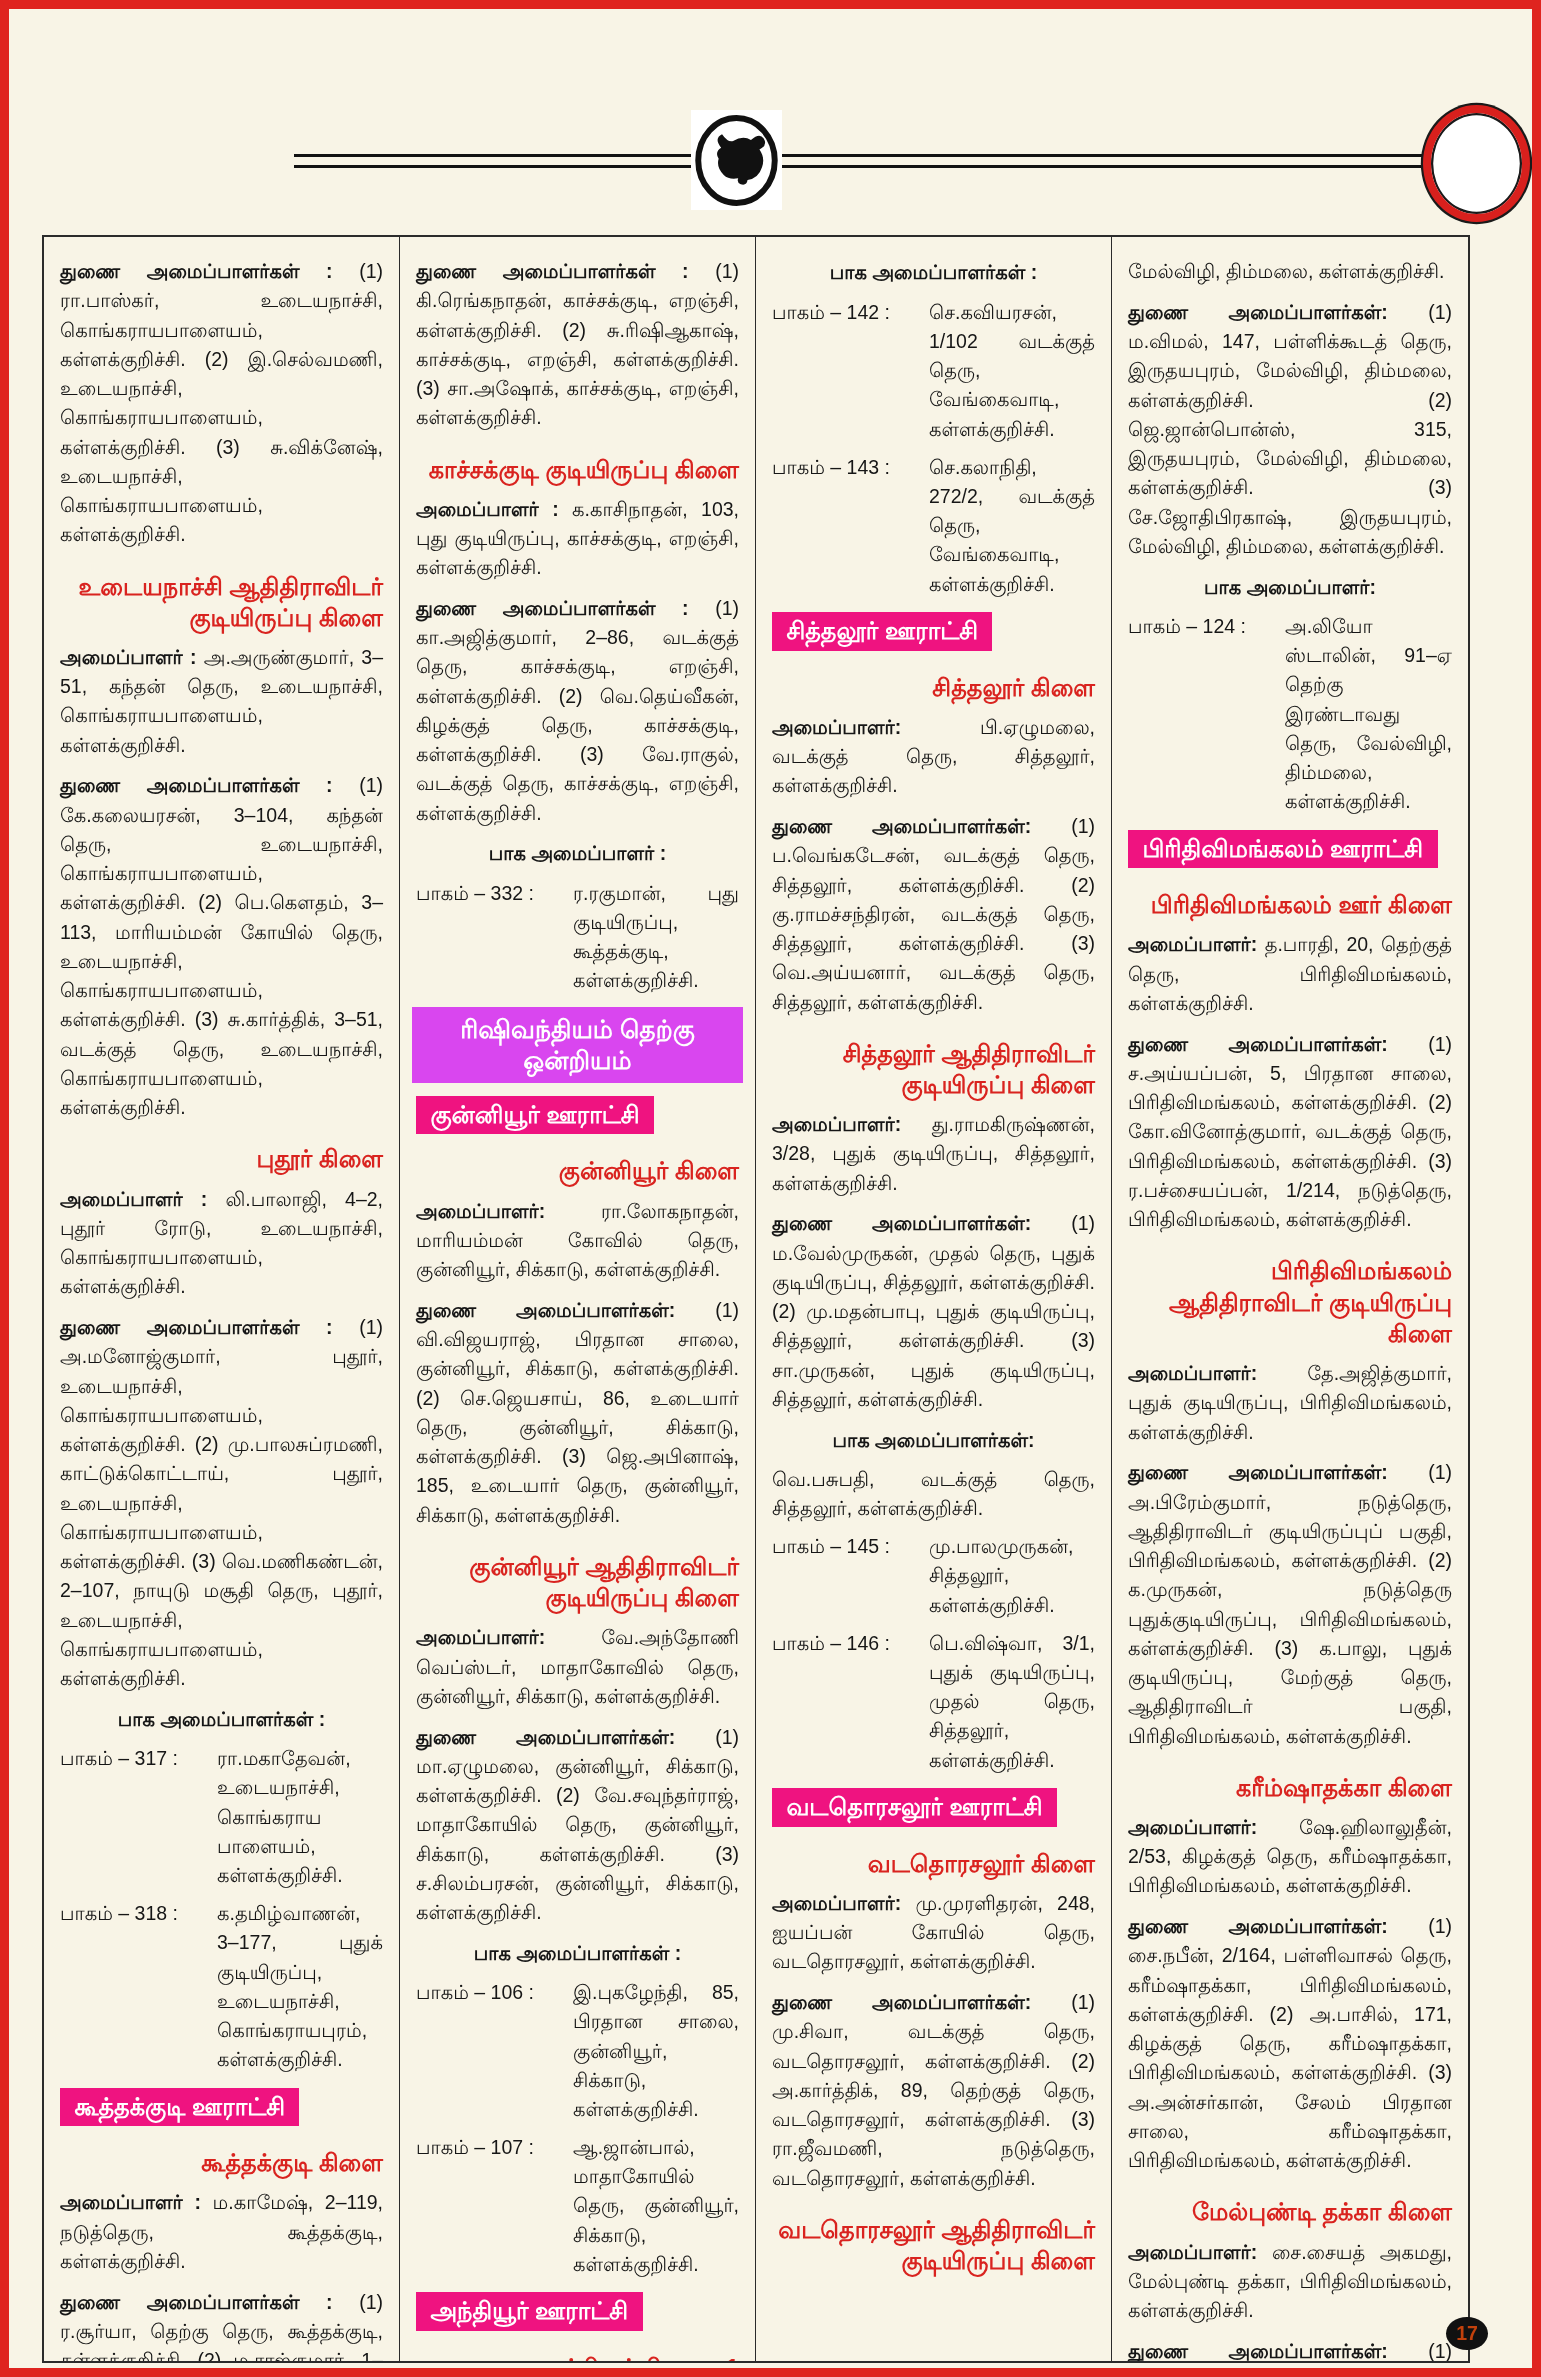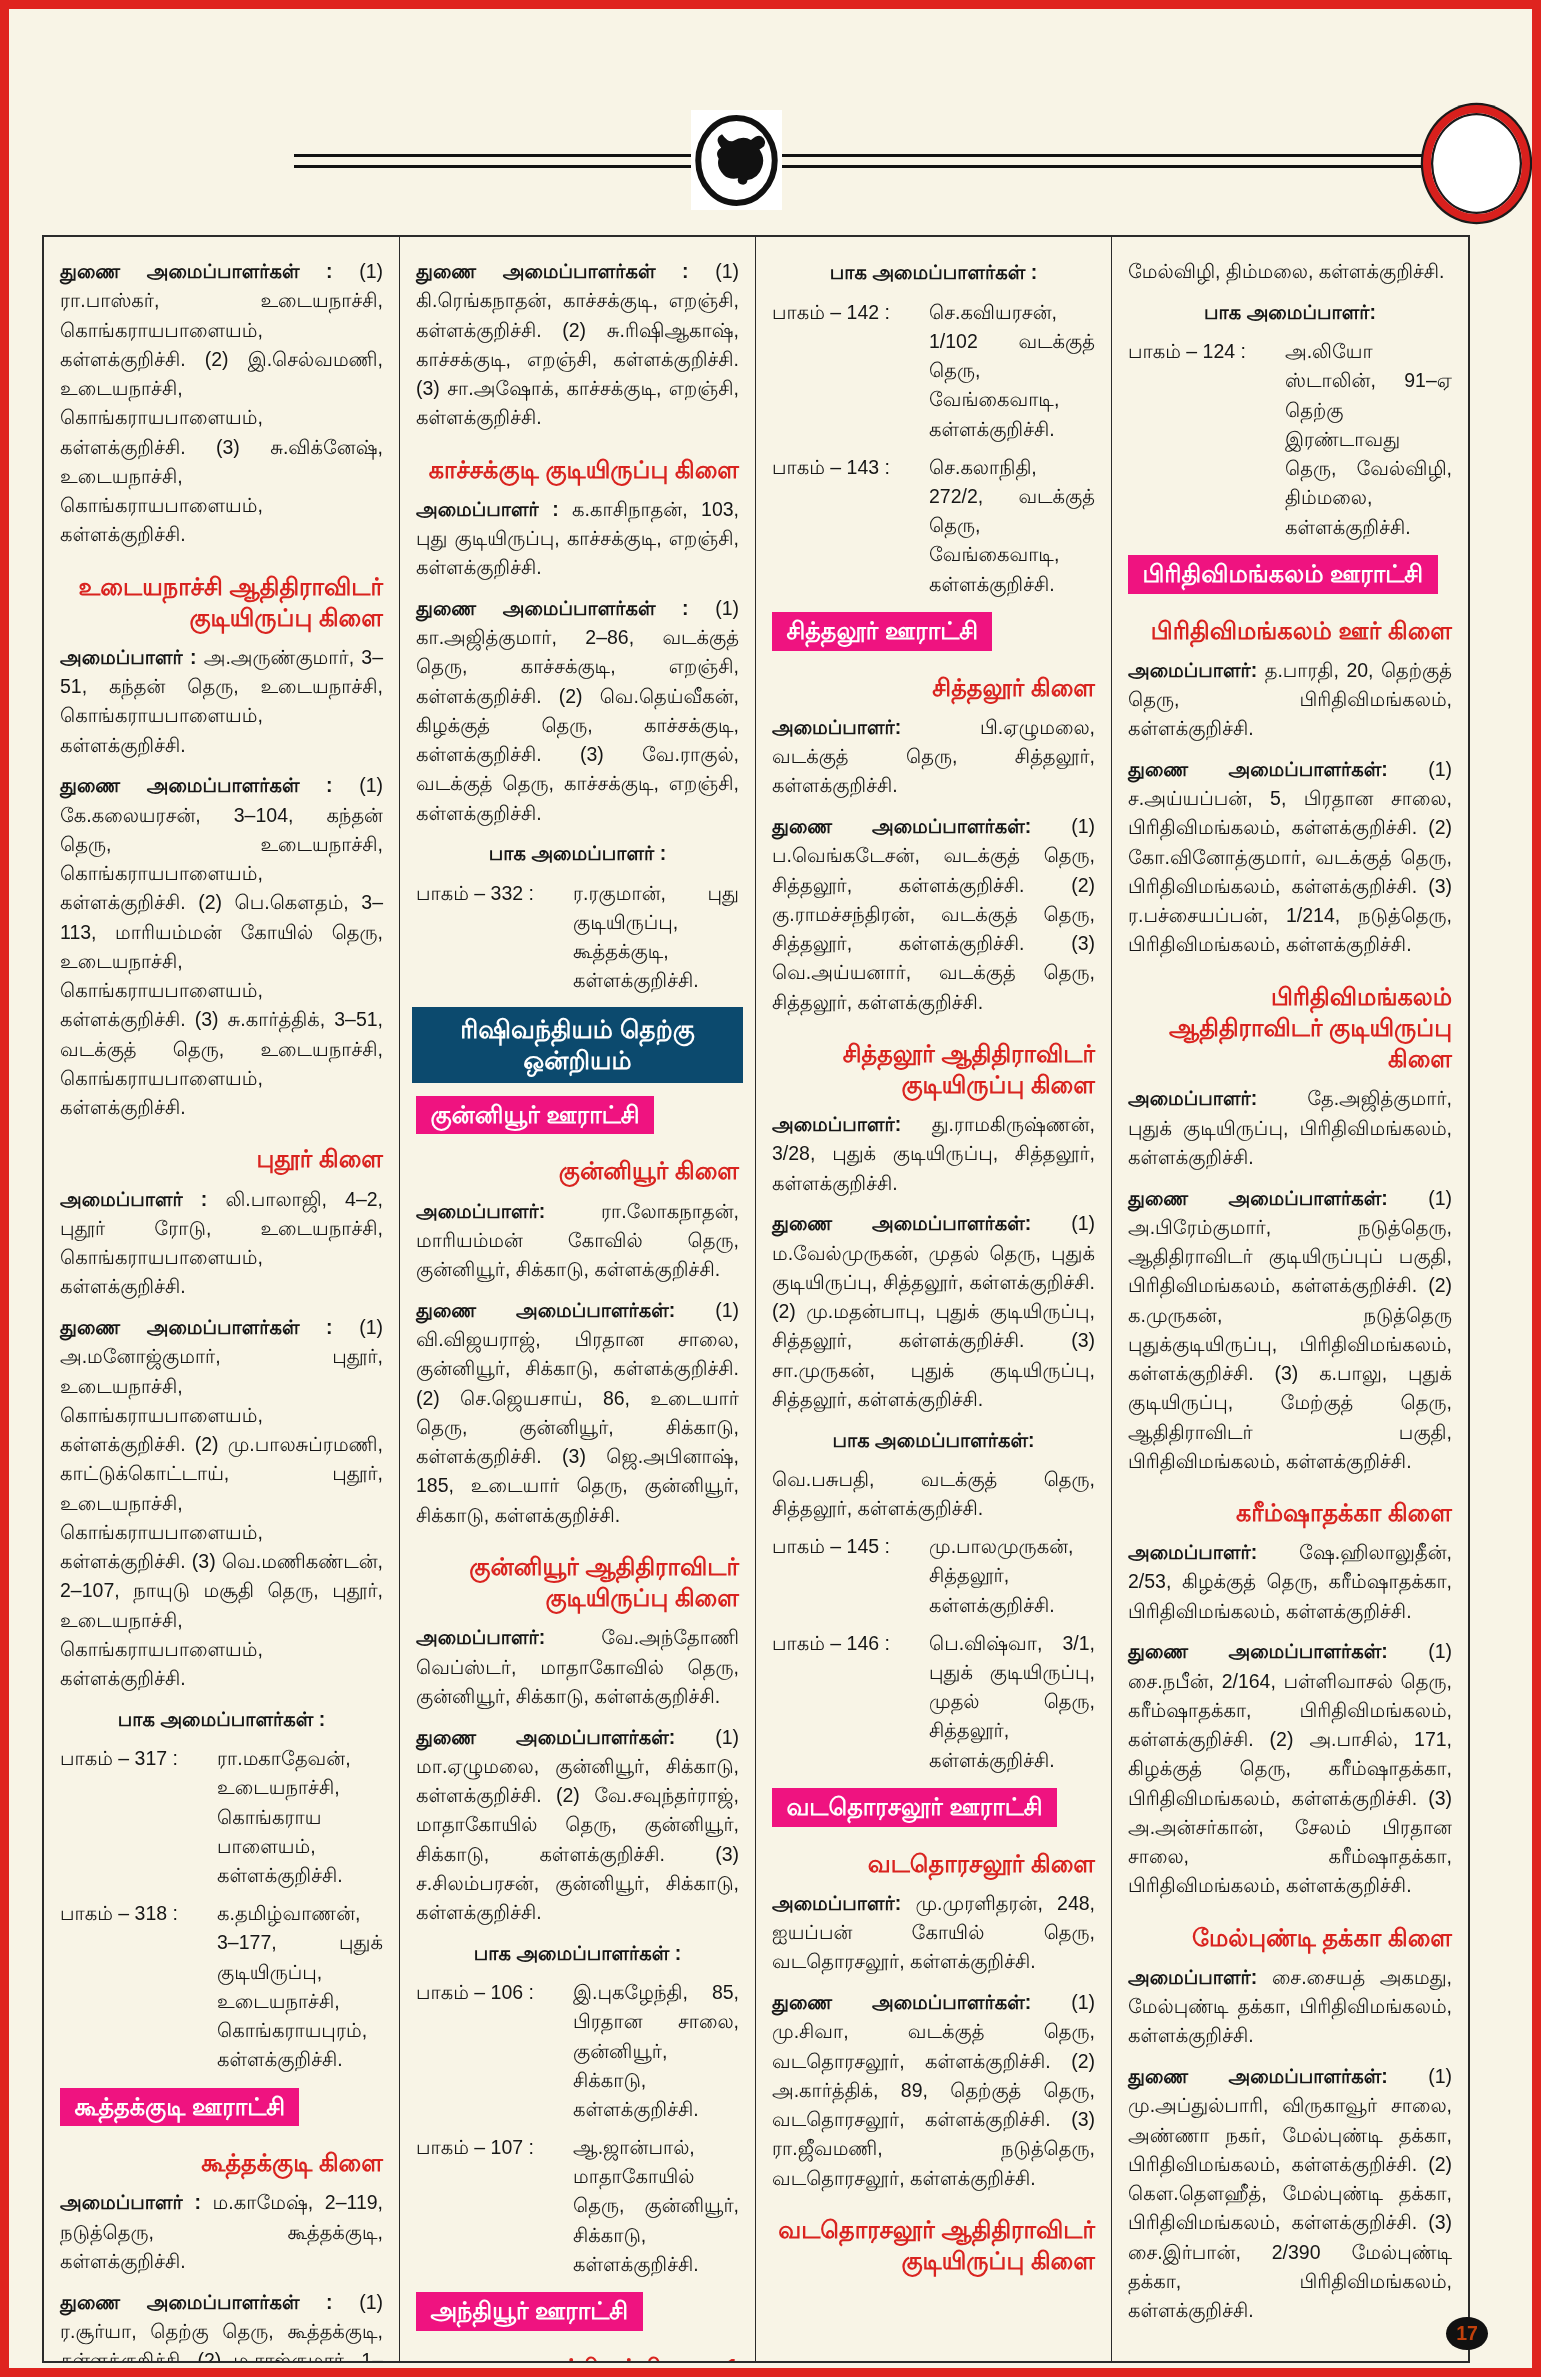--- a/index.html
+++ b/index.html
@@ -42,21 +42,21 @@
   .branch{
     color:#d9231f;text-align:right;font-weight:bold;
     font-size:24px;line-height:1.3;margin:21px 0 10px;
   }
   .panchayat{text-align:left;margin:13px 0 7.2px;}
   .panchayat span{
     display:inline-block;background:#ef1380;color:#ffffff;
     font-weight:bold;font-size:24px;line-height:1.2;padding:5px 14.4px;
   }
   .union{
-    background:#0c4a6e;color:#ffffff;font-weight:bold;font-size:25px;
+    background:#d946ef;color:#ffffff;font-weight:bold;font-size:25px;
     text-align:center;padding:6.5px 2.9px;margin:11.5px -4.3px;line-height:1.25;
   }
   .part{display:flex;margin:0 0 8.7px;}
   .part .pno{flex:0 0 157px;white-space:nowrap;}
   .part .ptext{flex:1;}
   .page-num{
     position:absolute;right:53px;bottom:27.4px;width:42px;height:33px;
     background:#111;color:#c2410c;border-radius:50%;
     display:flex;align-items:center;justify-content:center;
     font-weight:bold;font-size:19.5px;z-index:10;
@@ -162,20 +162,21 @@
         <span class="ptext">பெ.விஷ்வா, 3/1, புதுக் குடியிருப்பு, முதல் தெரு, சித்தலூர், கள்ளக்குறிச்சி.</span>
       </div>
       <div class="panchayat"><span>வடதொரசலூர் ஊராட்சி</span></div>
       <div class="branch">வடதொரசலூர் கிளை</div>
       <p class="para"><b>அமைப்பாளர்: </b>மு.முரளிதரன், 248, ஐயப்பன் கோயில் தெரு, வடதொரசலூர், கள்ளக்குறிச்சி.</p>
       <p class="para"><b>துணை அமைப்பாளர்கள்: </b>(1) மு.சிவா, வடக்குத் தெரு, வடதொரசலூர், கள்ளக்குறிச்சி. (2) அ.கார்த்திக், 89, தெற்குத் தெரு, வடதொரசலூர், கள்ளக்குறிச்சி. (3) ரா.ஜீவமணி, நடுத்தெரு, வடதொரசலூர், கள்ளக்குறிச்சி.</p>
       <div class="branch">வடதொரசலூர் ஆதிதிராவிடர் குடியிருப்பு கிளை</div>
     </div>
     <div class="column">
       <p class="para">மேல்விழி, திம்மலை, கள்ளக்குறிச்சி.</p>
+      <p class="para"><b>துணை அமைப்பாளர்கள்: </b>(1) ம.விமல், 147, பள்ளிக்கூடத் தெரு, இருதயபுரம், மேல்விழி, திம்மலை, கள்ளக்குறிச்சி. (2) ஜெ.ஜான்பொன்ஸ், 315, இருதயபுரம், மேல்விழி, திம்மலை, கள்ளக்குறிச்சி. (3) சே.ஜோதிபிரகாஷ், இருதயபுரம், மேல்விழி, திம்மலை, கள்ளக்குறிச்சி.</p>
       <div class="center-label">பாக அமைப்பாளர்:</div>
       <div class="part">
         <span class="pno">பாகம் – 124 : </span>
         <span class="ptext">அ.லியோ ஸ்டாலின், 91–ஏ தெற்கு இரண்டாவது தெரு, வேல்விழி, திம்மலை, கள்ளக்குறிச்சி.</span>
       </div>
       <div class="panchayat"><span>பிரிதிவிமங்கலம் ஊராட்சி</span></div>
       <div class="branch">பிரிதிவிமங்கலம் ஊர் கிளை</div>
       <p class="para"><b>அமைப்பாளர்: </b>த.பாரதி, 20, தெற்குத் தெரு, பிரிதிவிமங்கலம், கள்ளக்குறிச்சி.</p>
       <p class="para"><b>துணை அமைப்பாளர்கள்: </b>(1) ச.அய்யப்பன், 5, பிரதான சாலை, பிரிதிவிமங்கலம், கள்ளக்குறிச்சி. (2) கோ.வினோத்குமார், வடக்குத் தெரு, பிரிதிவிமங்கலம், கள்ளக்குறிச்சி. (3) ர.பச்சையப்பன், 1/214, நடுத்தெரு, பிரிதிவிமங்கலம், கள்ளக்குறிச்சி.</p>
       <div class="branch">பிரிதிவிமங்கலம் ஆதிதிராவிடர் குடியிருப்பு கிளை</div>

